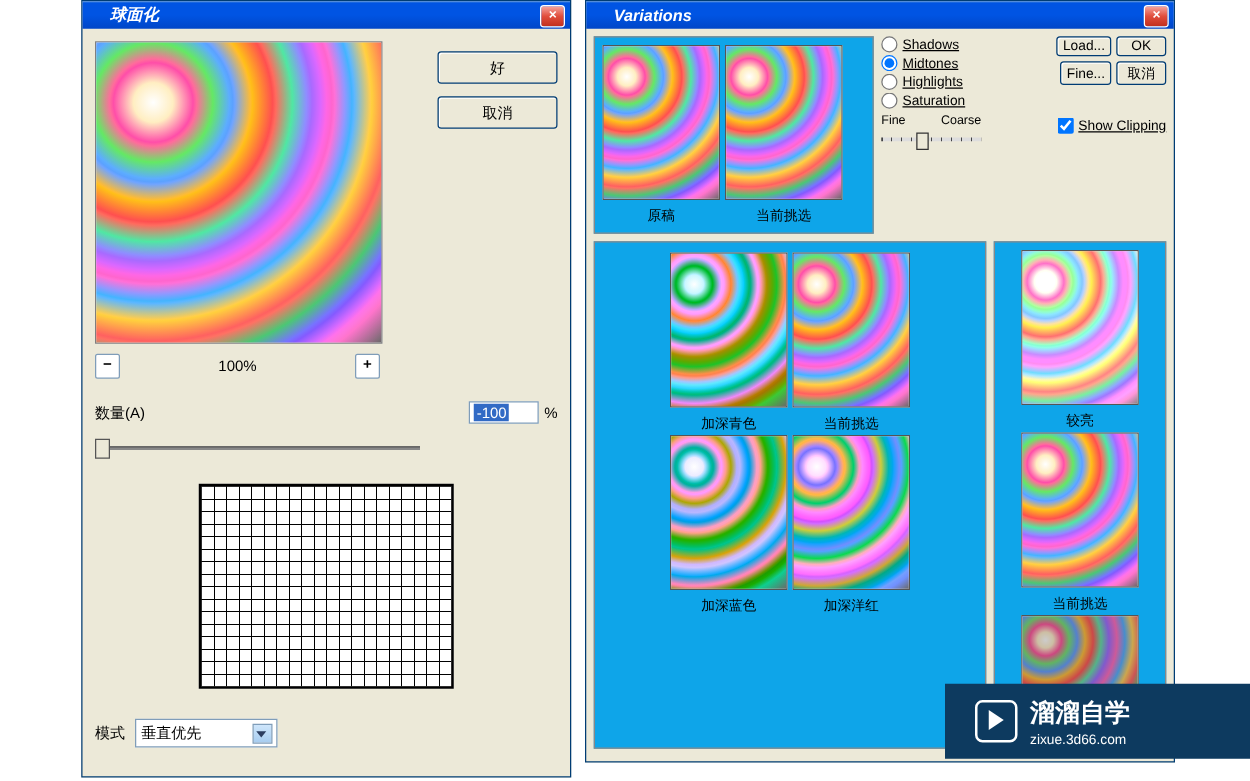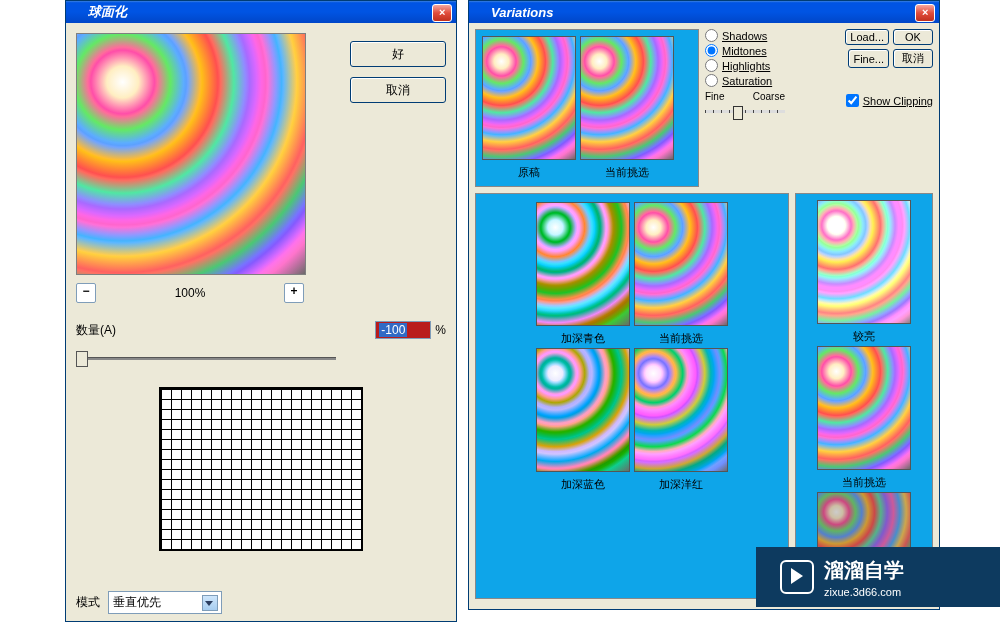--- a/index.html
+++ b/index.html
@@ -100,21 +100,21 @@
   border-radius: 2px;
 }
 .amount-row {
   display: flex;
   align-items: center;
   margin-top: 18px;
 }
 .num-input {
   width: 48px;
   border: 1px solid #7f9db9;
-  background: #b91c1c;
+  background: #ffffff;
   color: #fff;
   text-align: left;
   padding: 1px 3px;
   font-size: 12px;
 }
 .num-input .selbg {
   background: #316ac5;
   color: #fff;
   padding: 0 2px;
 }
@@ -144,21 +144,21 @@
   width: 200px;
   height: 160px;
   margin: 20px auto 0;
   border: 2px solid #000;
   background:
     repeating-linear-gradient(to right, #000 0, #000 1px, transparent 1px, transparent 10px),
     repeating-linear-gradient(to bottom, #000 0, #000 1px, transparent 1px, transparent 10px),
     #fff;
 }
 .mode-row {
-  margin-top: 40px;
+  margin-top: 24px;
   display: flex;
   align-items: center;
   gap: 8px;
 }
 .xp-select {
   border: 1px solid #7f9db9;
   background: #fff;
   padding: 2px 18px 2px 4px;
   position: relative;
   min-width: 90px;

